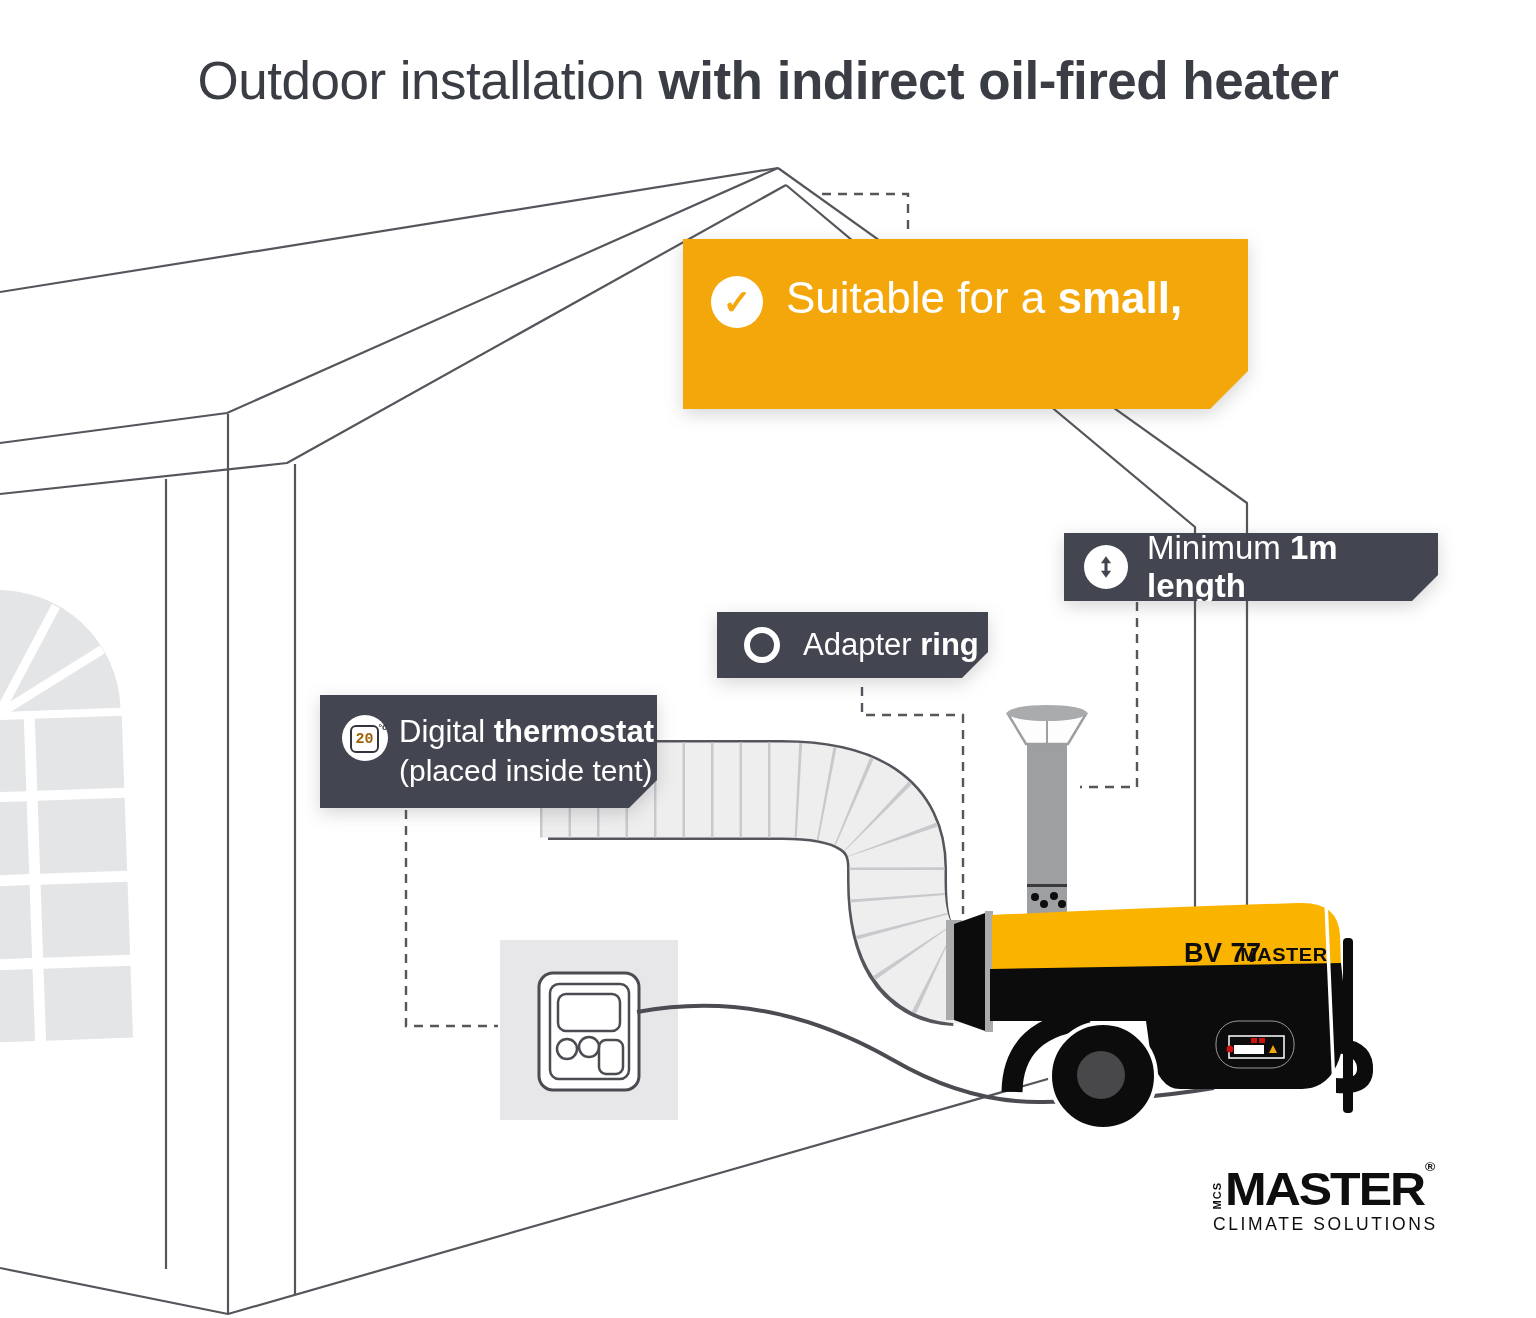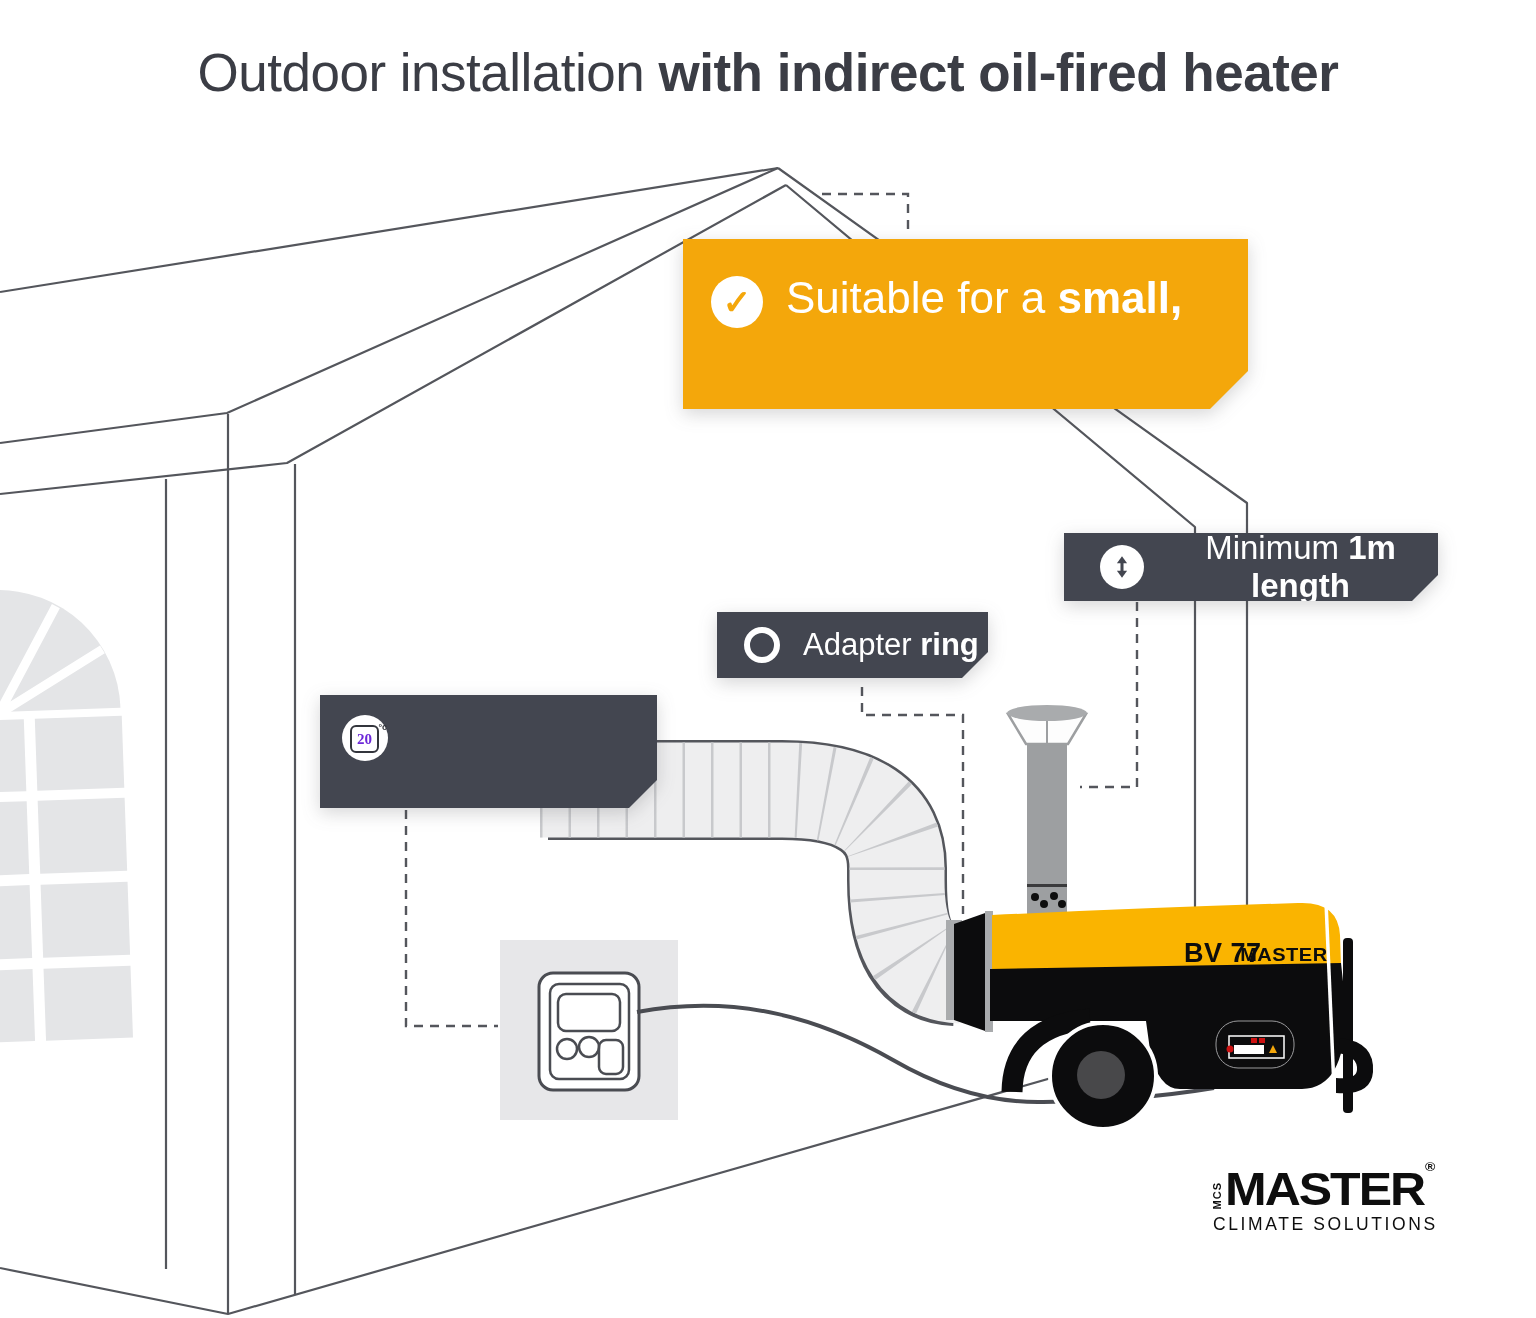--- a/index.html
+++ b/index.html
@@ -3,56 +3,56 @@
 <meta charset="utf-8">
 <style>
   html,body{margin:0;padding:0;}
   body{
     width:1536px;height:1318px;position:relative;overflow:hidden;
     background:#ffffff;font-family:"Liberation Sans",sans-serif;
   }
   #art{position:absolute;left:0;top:0;z-index:1;}
 
   .page-title{
-    position:absolute;left:0;right:0;top:42px;z-index:3;
+    position:absolute;left:0;right:0;top:50px;z-index:3;
     text-align:center;font-size:53px;color:#3b3d45;letter-spacing:-0.5px;
     font-weight:300;
   }
   .page-title b{font-weight:700;}
 
   .co-wrap{position:absolute;z-index:4;}
   .shadow-soft{filter:drop-shadow(0 5px 9px rgba(70,70,75,.22));}
   .co{display:flex;box-sizing:border-box;color:#fff;}
   .notch38{clip-path:polygon(0 0,100% 0,100% calc(100% - 38px),calc(100% - 38px) 100%,0 100%);}
   .notch26{clip-path:polygon(0 0,100% 0,100% calc(100% - 26px),calc(100% - 26px) 100%,0 100%);}
   .notch28{clip-path:polygon(0 0,100% 0,100% calc(100% - 28px),calc(100% - 28px) 100%,0 100%);}
 
   .co-suitable{width:565px;height:170px;background:#F4A70B;padding:30px 24px 0 28px;align-items:flex-start;}
   .co-suitable .ic{width:52px;height:52px;border-radius:50%;background:#fff;color:#F4A70B;
      display:flex;align-items:center;justify-content:center;font-size:34px;font-weight:700;margin-top:7px;flex:none;}
   .co-suitable .tx{margin-left:23px;font-size:44px;line-height:57px;font-weight:300;}
   .co-suitable .tx b{font-weight:700;}
 
   .co-dark{background:#434650;}
-  .co-minimum{width:374px;height:68px;align-items:center;padding-left:36px;text-align:center;}
+  .co-minimum{width:374px;height:68px;align-items:center;padding-left:20px;}
   .co-minimum .ic{width:44px;height:44px;border-radius:50%;background:#fff;flex:none;
      display:flex;align-items:center;justify-content:center;}
   .co-minimum .tx{margin-left:19px;font-size:33px;font-weight:300;}
   .co-minimum .tx b{font-weight:700;}
 
   .co-adapter{width:271px;height:66px;align-items:center;padding-left:27px;}
   .ring{width:24px;height:24px;border:6px solid #fff;border-radius:50%;flex:none;}
   .co-adapter .tx{margin-left:23px;font-size:31px;font-weight:300;}
   .co-adapter .tx b{font-weight:700;}
 
   .co-thermo{width:337px;height:113px;padding:17px 0 0 22px;align-items:flex-start;}
   .thermo-ic{width:46px;height:46px;border-radius:50%;background:#fff;flex:none;position:relative;margin-top:3px;}
   .thermo-lcd{position:absolute;left:8px;top:10px;width:25px;height:24px;border:2px solid #33353c;border-radius:6px;
      display:flex;align-items:center;justify-content:center;
-     font-family:Liberation Serif, serif;font-size:15px;font-weight:700;color:#6d28d9;}
+     font-family:Liberation Mono, monospace;font-size:15px;font-weight:700;color:#a16207;}
   .thermo-unit{position:absolute;right:1px;top:7px;font-size:9px;color:#33353c;font-weight:700;}
   .co-thermo .tx{margin-left:11px;font-size:31px;line-height:39px;font-weight:300;}
   .co-thermo .tx b{font-weight:700;}
   .co-thermo .tx .l2{font-size:30px;}
 
   .heater-label{position:absolute;z-index:3;color:#0d0d0d;}
   .bv{left:1184px;top:938px;font-size:27px;font-weight:700;letter-spacing:0.5px;}
   .mini-master{left:1240px;top:944px;text-align:center;line-height:1;}
   .mini-master .mm1{font-size:20px;font-weight:900;letter-spacing:0.5px;transform:scaleY(0.95);}
   .mini-master .mm2{font-size:6.6px;letter-spacing:1.1px;font-weight:700;margin-top:1px;}
@@ -193,20 +193,21 @@
     <div class="tx"><span>Adapter </span><b>ring</b></div>
   </div>
 </div>
 
 <div class="co-wrap shadow-soft" style="left:320px;top:695px;">
   <div class="co co-dark co-thermo notch28">
     <div class="thermo-ic">
       <div class="thermo-lcd">20</div>
       <div class="thermo-unit">°c</div>
     </div>
+    <div class="tx"><span>Digital </span><b>thermostat</b><br><span class="l2">(placed inside tent)</span></div>
   </div>
 </div>
 
 <div class="heater-label bv">BV 77</div>
 <div class="heater-label mini-master">
   <div class="mm1">MASTER</div>
   <div class="mm2">CLIMATE SOLUTIONS</div>
 </div>
 
 <div class="footer-logo">

